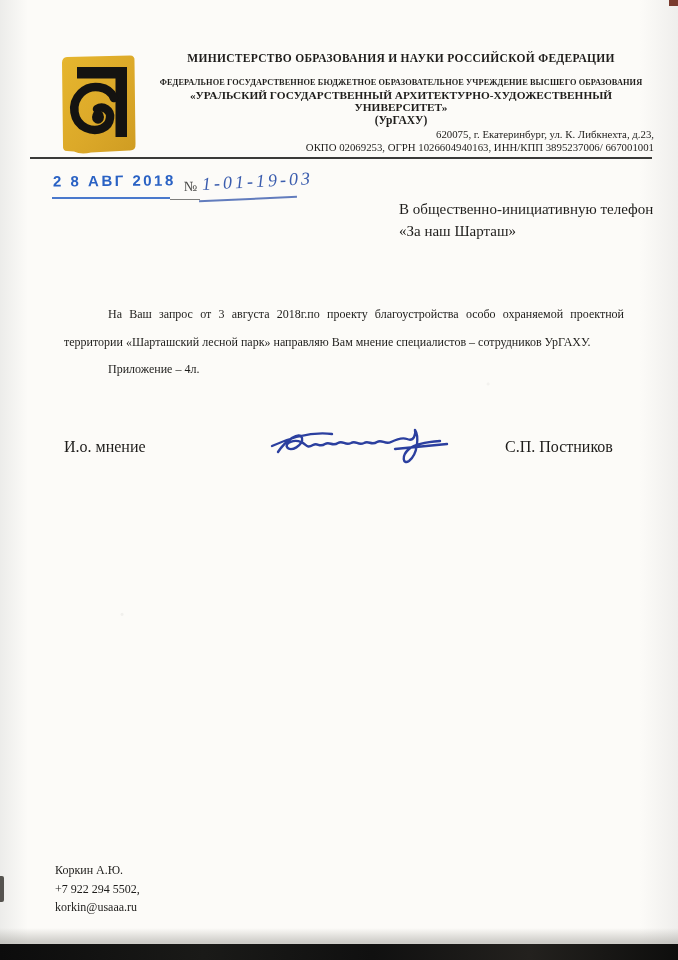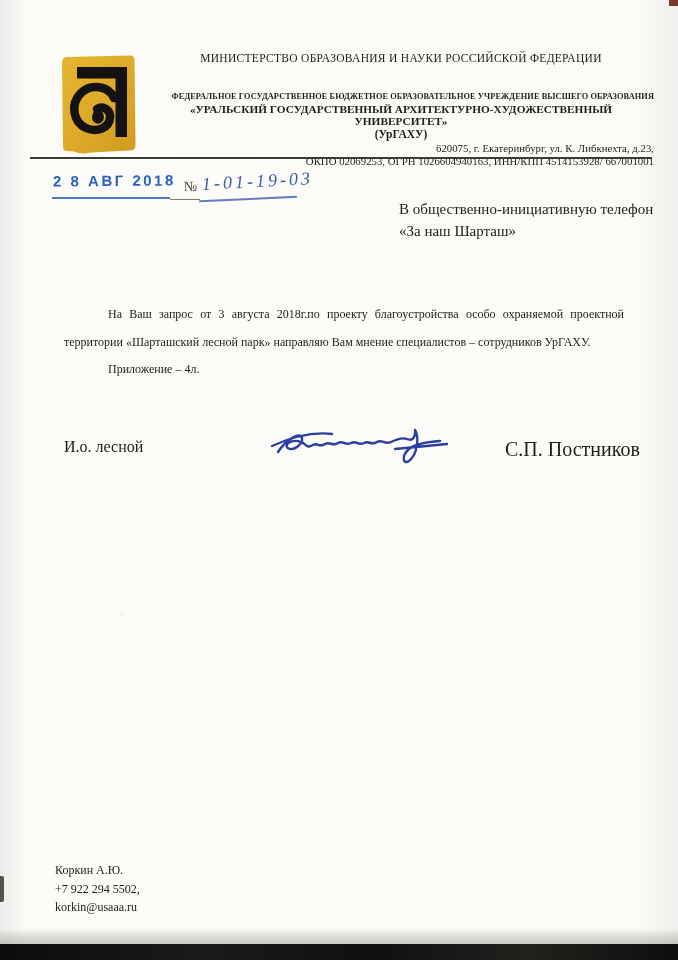--- a/index.html
+++ b/index.html
@@ -14,22 +14,22 @@
     background:
       radial-gradient(circle at 18% 64%, rgba(190,190,185,.18) 0 1px, transparent 2px),
       radial-gradient(circle at 72% 40%, rgba(190,190,185,.15) 0 1px, transparent 2px),
       linear-gradient(90deg, #ececea 0, rgba(252,251,248,0) 28px),
       linear-gradient(90deg, rgba(252,251,248,0) 640px, #efeeec 678px),
       #fcfbf8;
   }
   
   .logo{position:absolute;left:57px;top:54px;width:84px;height:102px;}
   .lh-text{position:absolute;left:148px;top:52px;width:506px;text-align:center;}
-  .lh-ministry{font-size:11.5px;font-weight:normal;letter-spacing:.3px;margin:0 0 28px 0;}
-  .lh-type{font-size:8.3px;font-weight:600;letter-spacing:.1px;margin:0 0 2px 0;text-align:right;}
+  .lh-ministry{font-size:11.5px;font-weight:bold;letter-spacing:.3px;margin:0 0 14px 0;}
+  .lh-type{font-size:8.3px;font-weight:600;letter-spacing:.1px;margin:0 0 2px 0;}
   .lh-name{font-size:11.3px;font-weight:bold;margin:0 0 1px 0;}
   .lh-abbr{font-size:11.5px;font-weight:bold;margin:0 0 2px 0;}
   .lh-line{font-size:10.8px;margin:0 0 1px 0;text-align:right;}
   .rule{position:absolute;left:30px;top:157px;width:622px;height:2px;background:#3a3a38;}
   
   .stamp-date{
     position:absolute;left:53px;top:172px;
     font-family:"Liberation Sans", sans-serif;
     font-size:15px;font-weight:bold;letter-spacing:2.5px;
     transform:rotate(-.5deg);
@@ -45,21 +45,21 @@
   .hand-underline{position:absolute;left:199px;top:198px;width:98px;height:1.6px;transform:rotate(-2.5deg);opacity:.8;}
   
   .recipient{position:absolute;left:399px;top:198px;width:260px;font-size:15px;line-height:22px;}
   
   .body-text{position:absolute;left:64px;top:301px;width:560px;font-size:12px;line-height:27.5px;}
   .body-text p{margin:0;text-indent:44px;text-align:justify;}
   .body-text .attachment{text-align:left;margin-top:0;}
   
   .sig-label{position:absolute;left:64px;top:438px;font-size:16px;}
   .sig-scrawl{position:absolute;left:268px;top:416px;width:185px;height:62px;}
-  .sig-name{position:absolute;left:505px;top:438px;font-size:20px;}
+  .sig-name{position:absolute;left:505px;top:438px;font-size:16px;}
   
   .footer{position:absolute;left:55px;top:861px;font-size:12px;line-height:18.5px;}
   
   .scan-shadow{position:absolute;left:0;top:928px;width:678px;height:18px;
     background:linear-gradient(180deg, rgba(160,158,152,0) 0, rgba(150,148,142,.45) 14px);}
   .scan-band{position:absolute;left:0;top:944px;width:678px;height:16px;
     background:linear-gradient(90deg,#0c0c0c 0,#1a1a18 30%,#101010 55%,#23211e 78%,#0e0e0d 100%);}
   .edge-mark-left{position:absolute;left:0;top:876px;width:4px;height:26px;background:#55534f;border-radius:0 2px 2px 0;}
   .corner-mark{position:absolute;right:0;top:0;width:9px;height:6px;background:#7a3b2e;}
 </style>
@@ -81,21 +81,21 @@
     <path d="M57,44 C52,32 34,29 24,39 C13,50 16,68 29,74 C40,79 52,74 53,64 C54,56 46,51 40,55" fill="none" stroke="#141311" stroke-width="8.5" stroke-linecap="round"></path>
     <ellipse cx="41" cy="63" rx="6" ry="6.8" fill="#141311"></ellipse>
   </svg>
 
   <div class="lh-text">
     <p class="lh-ministry">МИНИСТЕРСТВО ОБРАЗОВАНИЯ И НАУКИ РОССИЙСКОЙ ФЕДЕРАЦИИ</p>
     <p class="lh-type">ФЕДЕРАЛЬНОЕ ГОСУДАРСТВЕННОЕ БЮДЖЕТНОЕ ОБРАЗОВАТЕЛЬНОЕ УЧРЕЖДЕНИЕ ВЫСШЕГО ОБРАЗОВАНИЯ</p>
     <p class="lh-name">«УРАЛЬСКИЙ ГОСУДАРСТВЕННЫЙ АРХИТЕКТУРНО-ХУДОЖЕСТВЕННЫЙ УНИВЕРСИТЕТ»</p>
     <p class="lh-abbr">(УрГАХУ)</p>
     <p class="lh-line">620075, г. Екатеринбург, ул. К. Либкнехта, д.23,</p>
-    <p class="lh-line">ОКПО 02069253, ОГРН 1026604940163, ИНН/КПП 4514153928/ 667001001</p>
+    <p class="lh-line">ОКПО 02069253, ОГРН 1026604940163, ИНН/КПП 3895237006/ 667001001</p>
   </div>
 
   <div class="rule"></div>
 
   <div class="stamp-date" style="color:#2a62c4;">2 8 АВГ 2018</div>
   <div class="stamp-underline" style="background:#2a62c4;"></div>
   <div class="num-sign">№</div>
   <div class="num-underline-gray"></div>
   <div class="hand-number" style="color:#3b5dae;">1-01-19-03</div>
   <div class="hand-underline" style="background:#3b5dae;"></div>
@@ -103,21 +103,21 @@
   <div class="recipient">
     <div>В общественно-инициативную телефон</div>
     <div>«За наш Шарташ»</div>
   </div>
 
   <div class="body-text">
     <p>На Ваш запрос от 3 августа 2018г.по проекту благоустройства особо охраняемой проектной территории «Шарташский лесной парк» направляю Вам мнение специалистов – сотрудников УрГАХУ.</p>
     <p class="attachment">Приложение – 4л.</p>
   </div>
 
-  <div class="sig-label">И.о. лесной</div>
+  <div class="sig-label">И.о. мнение</div>
   <svg class="sig-scrawl" viewBox="0 0 185 62" aria-hidden="true">
     <path d="M4,30 C26,20 48,16 64,18
              M10,36 C18,24 32,15 34,22 C36,29 22,37 19,31 C17,27 26,23 33,26
              C39,28 38,33 45,29 C50,26 51,32 57,28 C62,25 64,31 70,27
              C75,24 77,30 83,27 C88,24 90,30 96,27 C101,24 103,30 109,26
              C114,23 117,29 123,26 C129,23 134,21 139,23 C146,26 148,18 147,14
              C151,20 150,38 141,45 C135,49 133,40 141,33 C147,28 158,26 172,25
              M127,33 L179,28" fill="none" stroke="#2b3f9f" stroke-width="2.4" stroke-linecap="round" stroke-linejoin="round"></path>
   </svg>
   <div class="sig-name">С.П. Постников</div>

